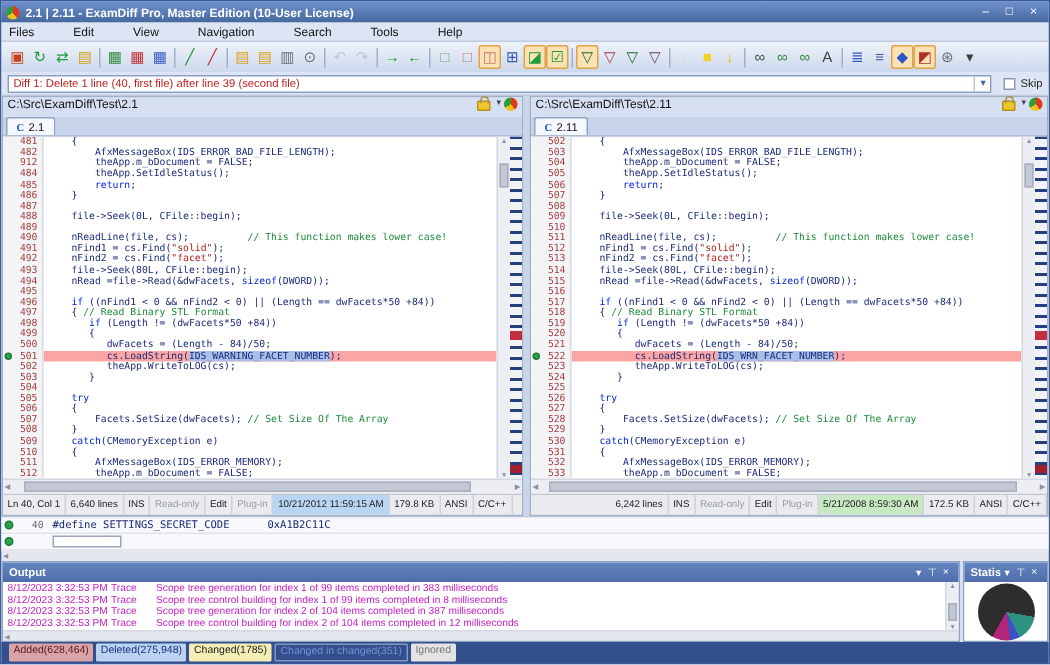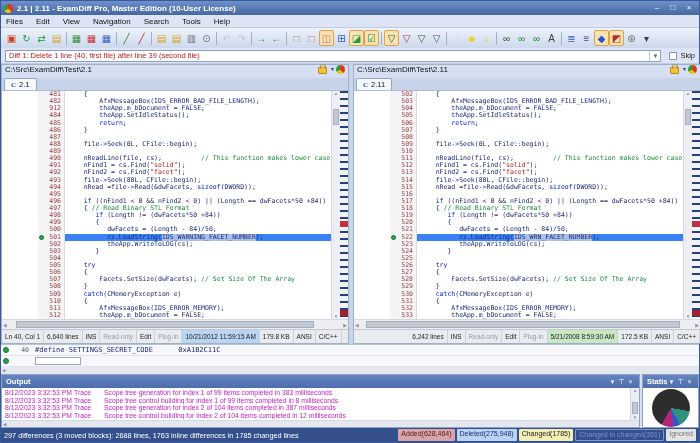--- a/index.html
+++ b/index.html
@@ -7,21 +7,21 @@
   body { font-family:"Liberation Sans","DejaVu Sans",sans-serif; font-size:8px; }
   .win { width:700px; height:443px; border:1px solid #3a5a9a; background:#d6e0f0; display:flex; flex-direction:column; }
 
   
   .titlebar { height:14px; background:linear-gradient(#6e90cc,#46689f); display:flex; align-items:center; padding:0 3px; flex:none; }
   .appicon { width:9px; height:9px; border-radius:50%; background:conic-gradient(#e03818 0deg 140deg,#f0c020 140deg 240deg,#2f9e38 240deg 360deg); margin-right:4px; flex:none; }
   .title { color:#fff; font-weight:bold; font-size:8px; flex:1; white-space:nowrap; overflow:hidden; }
   .winbtn { width:14px; height:11px; color:#fff; font-size:8px; line-height:10px; text-align:center; margin-left:2px; }
 
   
-  .menubar { height:13px; background:#dde5f4; border-bottom:1px solid #c2ccde; display:flex; align-items:center; padding-left:5px; gap:13px; flex:none; }
+  .menubar { height:13px; background:#dde5f4; border-bottom:1px solid #c2ccde; display:flex; align-items:center; padding-left:5px; gap:26px; flex:none; }
   .mi { font-size:8px; color:#111; }
 
   
   .toolbar { height:20px; background:linear-gradient(#eef3fb,#ccd8ec); display:flex; align-items:center; padding-left:3px; flex:none; overflow:hidden; }
   .tbi { width:15px; height:16px; font-size:10px; line-height:15px; text-align:center; flex:none; border:1px solid transparent; }
   .tbi.active { background:#fbe2b4; border-color:#dfa349; border-radius:2px; }
   .tbi.disabled { opacity:.45; }
   .tsep { width:1px; height:13px; background:#9fb0c8; margin:0 2px; flex:none; }
 
   
@@ -42,26 +42,26 @@
   .lock { width:9px; height:7px; background:#eec832; border:1px solid #b89018; border-radius:1px; position:relative; margin:2px 2px 0 2px; flex:none; }
   .lock::before { content:""; position:absolute; left:1.5px; top:-4px; width:4px; height:4px; border:1px solid #a89048; border-bottom:none; border-radius:3px 3px 0 0; }
   .caret { font-size:6px; color:#445; margin:0 2px; }
   .mini-appicon { width:9px; height:9px; border-radius:50%; background:conic-gradient(#e03818 0deg 140deg,#f0c020 140deg 240deg,#2f9e38 240deg 360deg); flex:none; }
   .tabbar { height:13px; background:#c6d3e9; flex:none; display:flex; align-items:flex-end; padding-left:2px; border-bottom:1px solid #aebcd4; }
   .tab { height:12px; background:#f5f8fe; border:1px solid #93a5c4; border-bottom:none; border-radius:2px 2px 0 0; display:flex; align-items:center; padding:0 6px; gap:3px; }
   .cico { color:#2050c0; font-weight:bold; font-size:7px; font-family:"Liberation Serif",serif; }
   .tablbl { font-size:7.5px; color:#111; }
 
   .codewrap { height:228px; display:flex; flex:none; overflow:hidden; }
-  .codecol { flex:1; overflow:hidden;margin-left:36px; }
+  .codecol { flex:1; overflow:hidden; }
   .cl { display:flex; height:7.125px; line-height:7.2px; font-family:"DejaVu Sans Mono",monospace; font-size:6.5px; }
   .ln { width:27px; flex:none; background:#f4f4f6; color:#a34242; text-align:right; padding-right:3px; border-right:1px solid #d9dbe2; position:relative; }
   .mkr { position:absolute; left:1px; top:1px; width:5px; height:5px; border-radius:50%; background:#2aa14b; border:1px solid #1c7a36; }
   .ct { flex:1; white-space:pre; padding-left:3px; color:#1c2a78; overflow:hidden; }
-  .ct.hl { background:#3b82f6; }
+  .ct.hl { background:#fca5a5; }
   .kw { color:#0026d8; } .st { color:#b42020; } .cm { color:#1d8a3a; }
   .sel { background:#a8bfea; }
 
   .vscroll { width:9px; flex:none; background:#eceef3; border-left:1px solid #d4d8e0; position:relative; }
   .vscroll::before { content:"▲"; position:absolute; top:0; left:0; right:0; text-align:center; font-size:4.5px; color:#8a93a6; }
   .vscroll::after { content:"▼"; position:absolute; bottom:0; left:0; right:0; text-align:center; font-size:4.5px; color:#8a93a6; }
   .vthumb { position:absolute; left:1px; right:1px; top:18px; height:16px; background:#c2c8d4; border:1px solid #a7aebd; }
   .map { width:8px; flex:none; background-color:#f1f2f5;
     background-image:
       linear-gradient(to bottom, transparent 0 57%, #c03040 57% 59.5%, transparent 59.5% 96%, #a02030 96% 98.5%, transparent 98.5%),
@@ -595,21 +595,20 @@
         <span class="pbtn">⊤</span>
         <span class="pbtn">×</span>
       </div>
       <div class="statbody">
         <div class="pie" style="background: conic-gradient(rgb(45, 45, 45) 0deg, rgb(45, 45, 45) 100deg, rgb(47, 145, 129) 100deg, rgb(47, 145, 129) 152deg, rgb(58, 82, 200) 152deg, rgb(58, 82, 200) 172deg, rgb(178, 37, 120) 172deg, rgb(178, 37, 120) 210deg, rgb(45, 45, 45) 210deg, rgb(45, 45, 45) 360deg);"></div>
       </div>
     </div>
   </div>
 
   <div class="statusline">
-    <span class="summary">297 differences (3 moved blocks): 2688 lines, 1763 inline differences in 1785 changed lines</span>
     <span style="display:flex;">
         <span class="badge" style="background: rgb(216, 164, 168); color: rgb(92, 22, 32);">Added(628,464)</span>
         <span class="badge" style="background: rgb(188, 210, 242); color: rgb(18, 48, 124);">Deleted(275,948)</span>
         <span class="badge" style="background: rgb(244, 238, 180); color: rgb(34, 34, 34);">Changed(1785)</span>
         <span class="badge" style="background: transparent; color: rgb(120, 144, 216); border: 1px solid rgb(128, 152, 200);">Changed in changed(351)</span>
         <span class="badge" style="background: rgb(228, 228, 228); color: rgb(119, 119, 119);">Ignored</span>
       </span>
   </div>
 
 </div>

